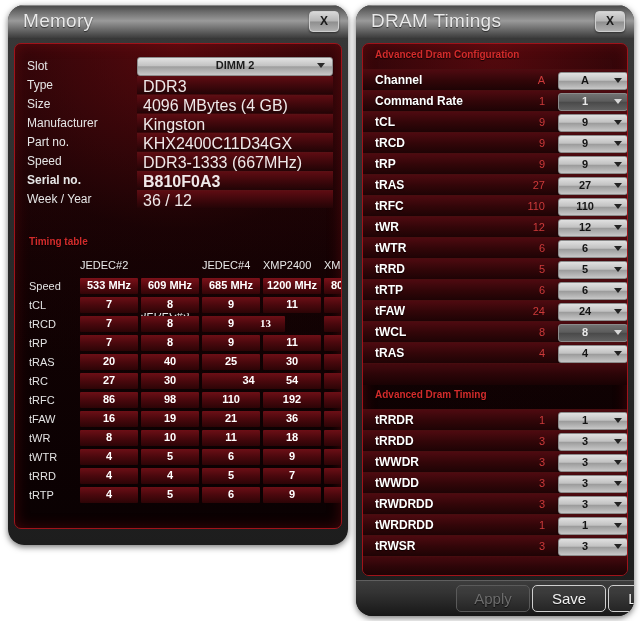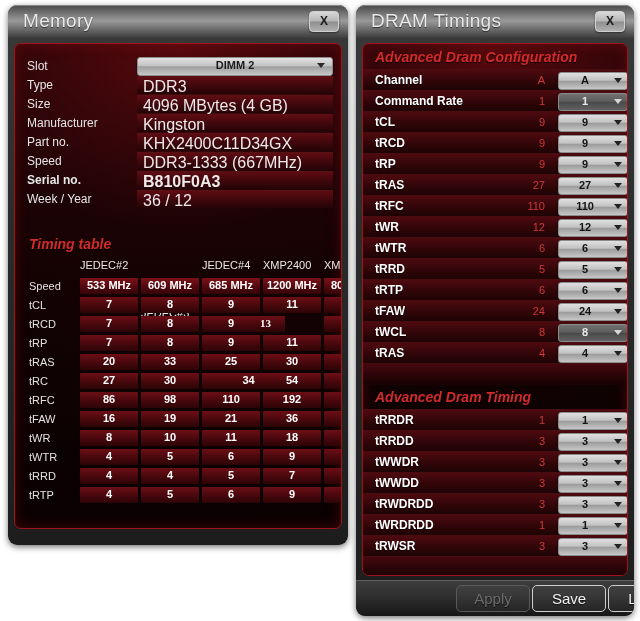--- a/index.html
+++ b/index.html
@@ -1,21 +1,21 @@
 <!DOCTYPE html>
 <html><head>
 <meta charset="utf-8">
 <style>
   html,body{margin:0;padding:0;background:#ffffff;}
   body{width:640px;height:621px;position:relative;overflow:hidden;
        font-family:"Liberation Sans","DejaVu Sans",sans-serif;
        -webkit-font-smoothing:antialiased;}
 
   
-  .window{position:absolute;border-radius:9px;
+  .window{position:absolute;border-radius:16px;
           background:linear-gradient(180deg,#3a3a3a 0%,#2b2b2b 40%,#1d1d1d 100%);
           box-shadow:0 2px 6px rgba(0,0,0,.55);
           overflow:hidden;}
   .titlebar{position:relative;height:33px;border-radius:8px 8px 0 0;
             background:linear-gradient(180deg,#474747 0%,#6e6e6e 22%,#9a9a9a 48%,#6a6a6a 74%,#3c3c3c 100%);
             box-shadow:inset 0 1px 0 rgba(255,255,255,.35);}
   .titlebar .title{position:absolute;left:15px;top:5px;
             font-size:19px;color:#e9e9e9;letter-spacing:.3px;
             text-shadow:0 1px 1px rgba(0,0,0,.6);font-weight:400;}
   .closebtn{position:absolute;right:9px;top:6px;width:28px;height:19px;
@@ -51,22 +51,22 @@
               border:1px solid #8e8e8e;border-radius:3px;
               background:linear-gradient(180deg,#e2e2e2 0%,#c3c3c3 45%,#9e9e9e 52%,#c9c9c9 100%);
               cursor:pointer;box-shadow:0 1px 2px rgba(0,0,0,.5);}
   .slotSelect .txt{position:absolute;left:0;right:0;top:1px;text-align:center;
                    font-size:11px;color:#1b1b1b;font-weight:bold;}
   .slotSelect .arw{position:absolute;right:7px;top:5px;
                    border-left:4px solid transparent;border-right:4px solid transparent;
                    border-top:5px solid #2a2a2a;}
 
   
-  .sectionHead{position:absolute;font-size:14px;font-weight:bold;color:#d22b2b;
-               text-shadow:0 1px 1px rgba(0,0,0,.8);font-style:italic;}
+  .sectionHead{position:absolute;font-size:10px;font-weight:bold;color:#d22b2b;
+               text-shadow:0 1px 1px rgba(0,0,0,.8);}
 
   
   .tt{position:absolute;left:8px;right:8px;}
   .ttHeadCell{position:absolute;top:0;font-size:11px;color:#e8e8e8;text-align:left;}
   .ttRowLabel{position:absolute;left:6px;font-size:11px;color:#e3e3e3;}
   .ttCell{position:absolute;height:16px;
           background:linear-gradient(180deg,#6d0f16 0%,#4a080d 50%,#2c0406 100%);
           border-radius:1px;}
   .ttCell span{position:absolute;left:0;right:0;top:1px;text-align:center;
                font-size:11px;color:#ffffff;font-weight:bold;}
@@ -228,21 +228,21 @@
           <span>11</span>
         </div>
         <div class="ttCell" style="left: 301px; width: 58px; top: 76px;">
           <span>11</span>
         </div>
         <div class="ttRowLabel" style="top: 97px;">tRAS</div>
         <div class="ttCell" style="left: 57px; width: 58px; top: 95px;">
           <span>20</span>
         </div>
         <div class="ttCell" style="left: 118px; width: 58px; top: 95px;">
-          <span>33</span>
+          <span>40</span>
         </div>
         <div class="ttCell" style="left: 179px; width: 58px; top: 95px;">
           <span>25</span>
         </div>
         <div class="ttCell" style="left: 240px; width: 58px; top: 95px;">
           <span>30</span>
         </div>
         <div class="ttCell" style="left: 301px; width: 58px; top: 95px;">
           <span>30</span>
         </div>

